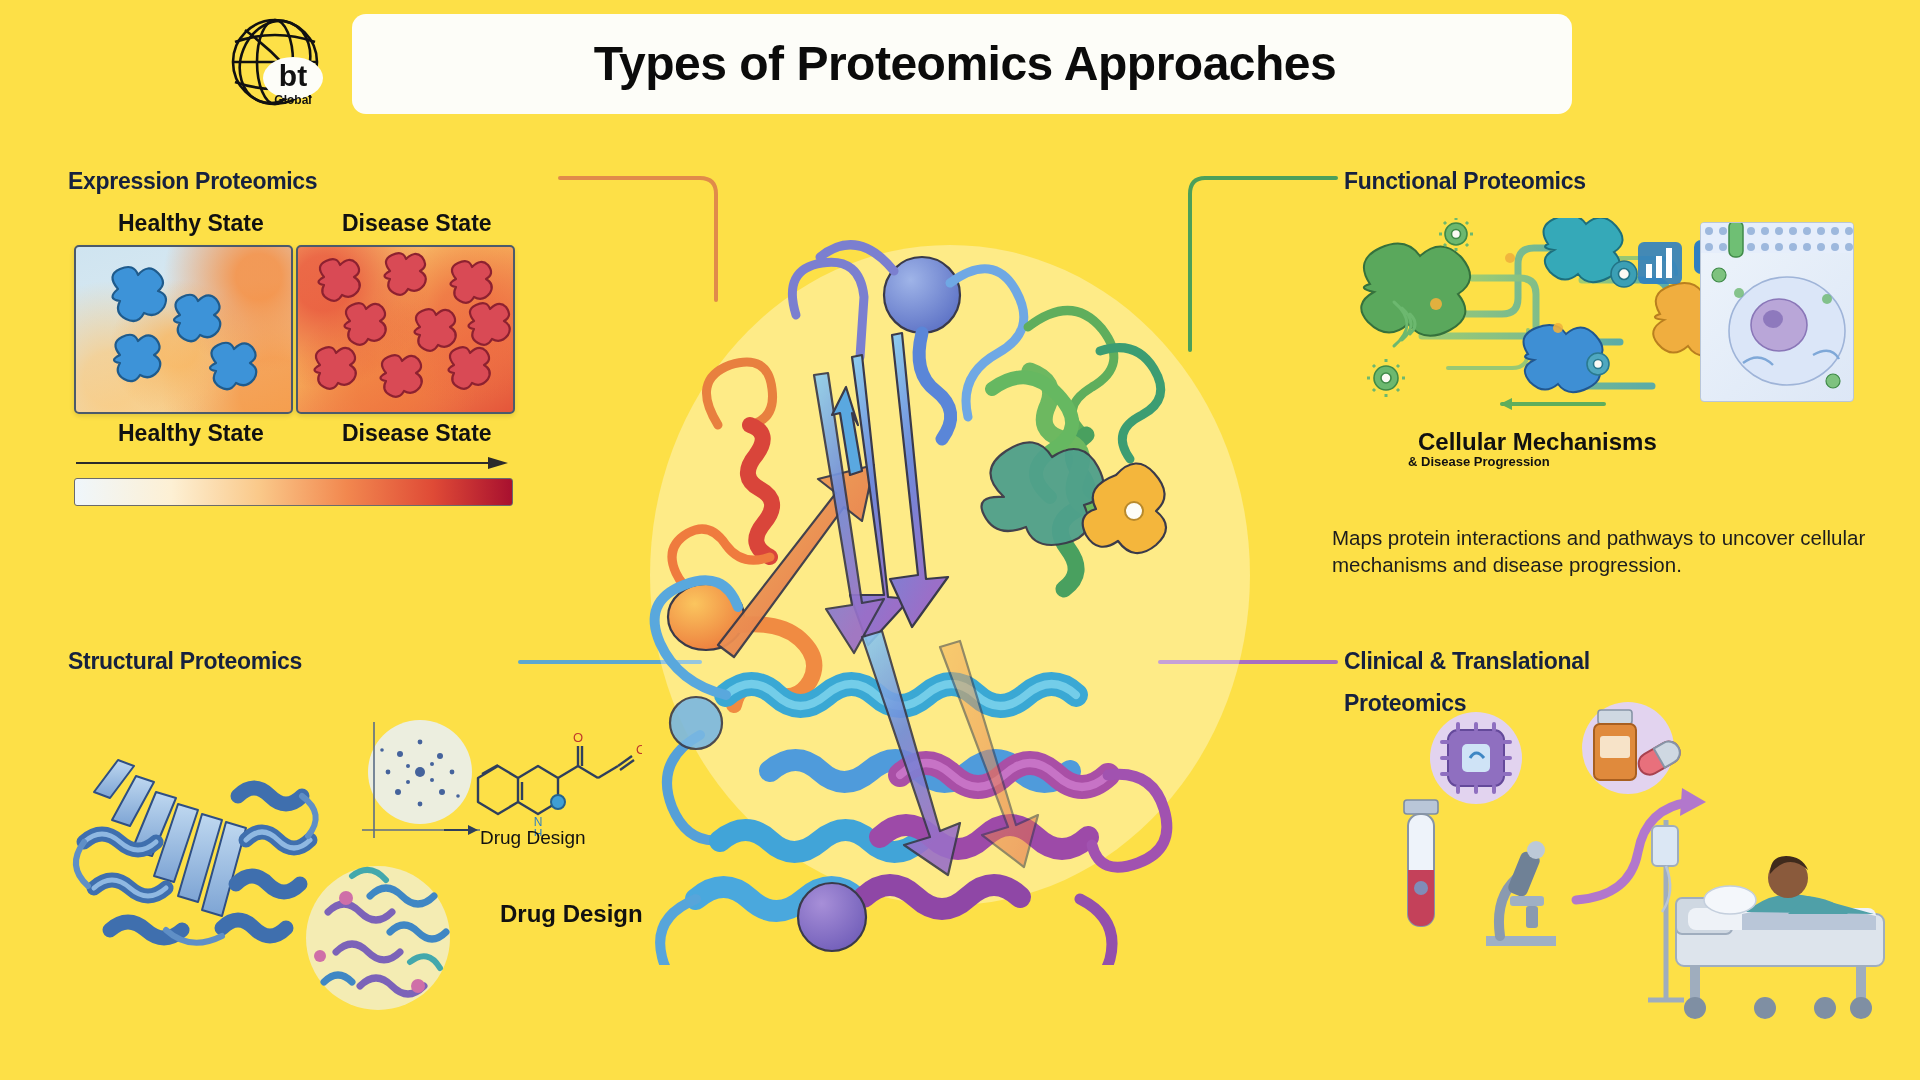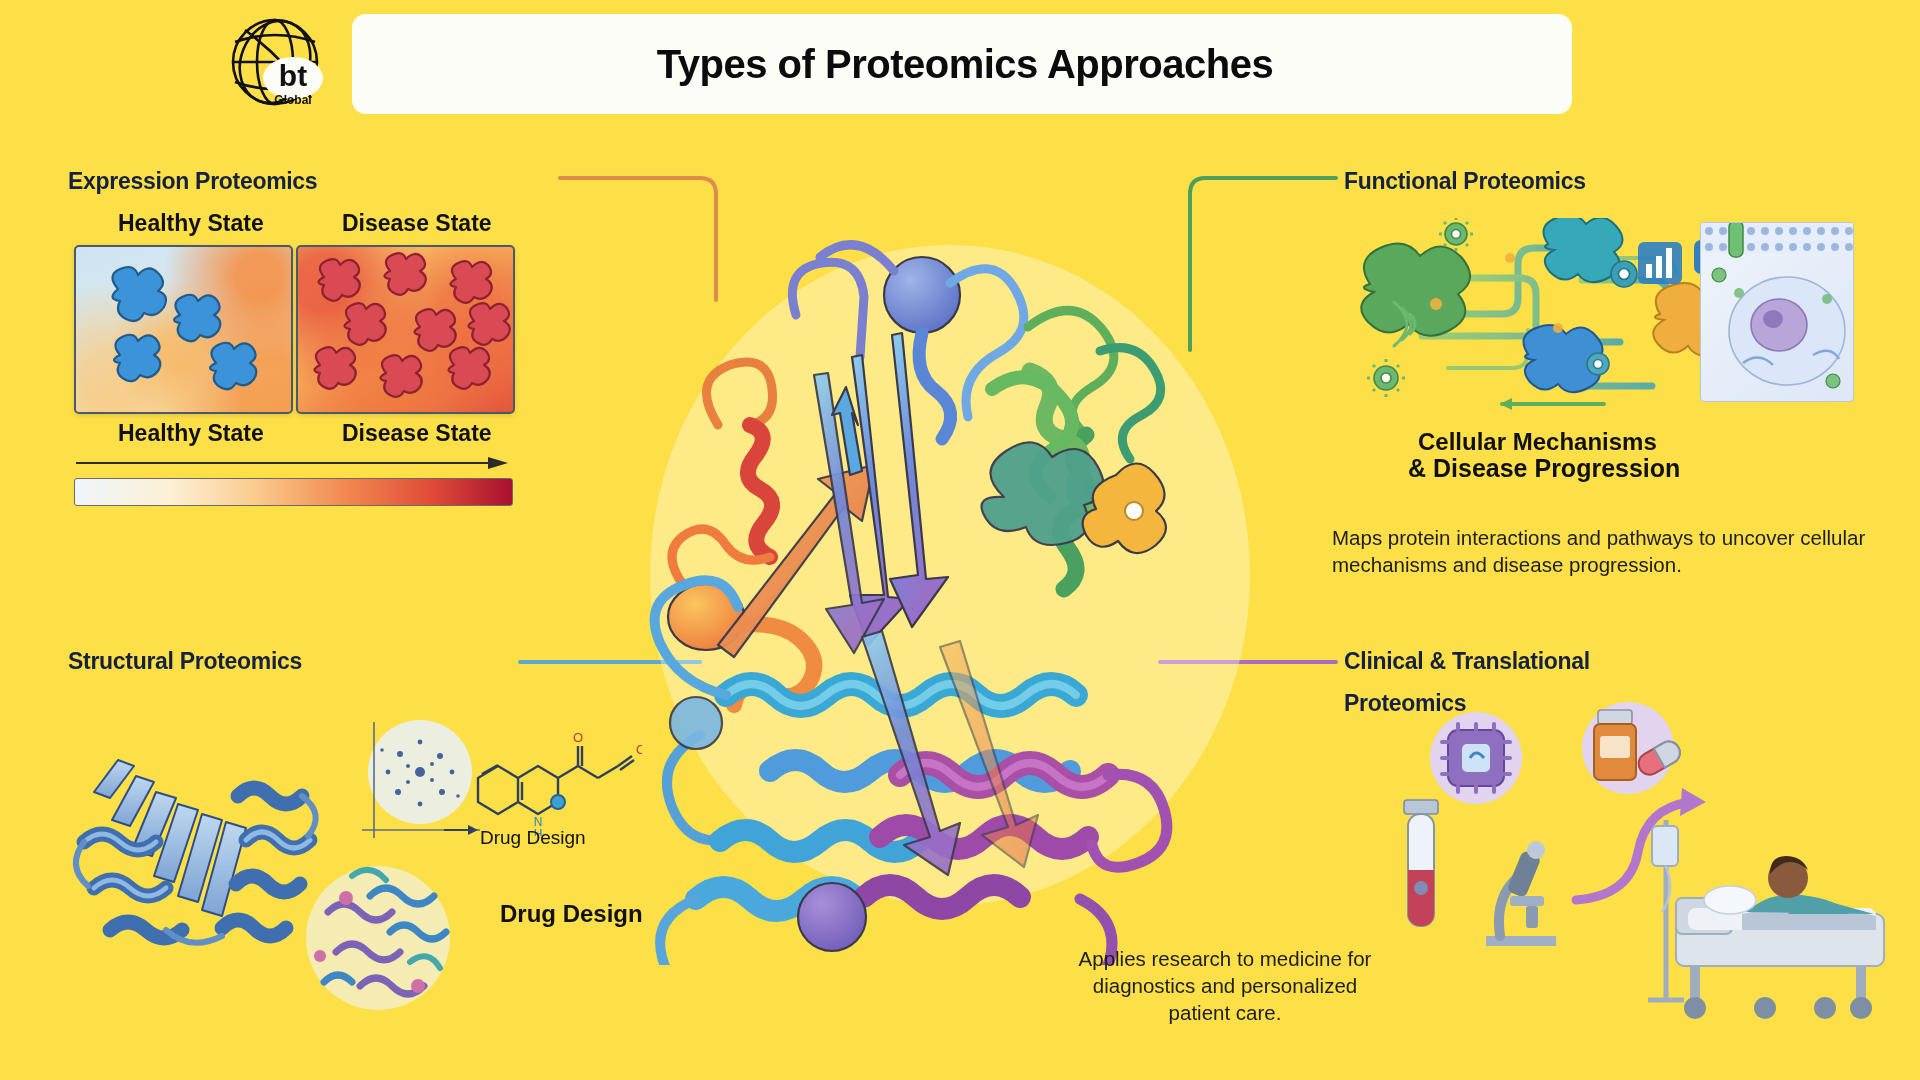--- a/index.html
+++ b/index.html
@@ -11,21 +11,21 @@
   }
   #stage{position:absolute;inset:0;background:#fde047;}
 
   
   .title-plate{
     position:absolute;left:352px;top:14px;width:1220px;height:100px;
     background:#fdfdf8;border-radius:14px;
   }
   .title{
     position:absolute;left:400px;top:26px;width:1130px;
-    font-size:40px;font-weight:bold;color:#0b0b0b;letter-spacing:-0.5px;
+    font-size:48px;font-weight:bold;color:#0b0b0b;letter-spacing:-0.5px;
     text-align:center;line-height:76px;
   }
   .logo{position:absolute;left:215px;top:12px;width:135px;height:110px;}
 
   
   .sec-head{
     position:absolute;font-size:23px;font-weight:bold;color:#16213f;
     letter-spacing:-0.3px;line-height:42px;
   }
   #h-expression{left:68px;top:160px;}
@@ -405,21 +405,21 @@
       </g>
 
       <g fill="#7ec27f" stroke="#3f8a48" stroke-width="1.2">
         <circle cx="18" cy="52" r="7"></circle>
           <circle cx="132" cy="158" r="7"></circle>
       </g>
     </svg>
   </div>
 
   <div class="mini-label" style="left:1418px;top:428px;font-size:24px;">Cellular Mechanisms</div>
-  <div class="mini-label" style="left:1408px;top:454px;font-size:25px;">&amp; Disease Progression</div>
+  <div class="mini-label" style="left:1408px;top:454px;font-size:13px;">&amp; Disease Progression</div>
 
   <div class="caption" id="cap-functional">Maps protein interactions and pathways to uncover cellular mechanisms and disease progression.</div>
 
   <div class="sec-head" id="h-structural">Structural Proteomics</div>
 
   <svg id="struct-panel" viewBox="0 0 420 330">
     <defs>
       <linearGradient id="sbeta" x1="0" y1="0" x2="0" y2="1">
         <stop offset="0" stop-color="#bfd8f0"></stop>
           <stop offset="1" stop-color="#7da4d4"></stop>
@@ -605,15 +605,14 @@
 
       <path d="M276 120 V300" stroke="#9fadbe" stroke-width="5"></path>
       <path d="M258 300 H294" stroke="#9fadbe" stroke-width="5"></path>
       <rect x="262" y="126" width="26" height="40" rx="5" fill="#dbe7f4" stroke="#9fadbe" stroke-width="2"></rect>
       <path d="M276 166 q10 26 -4 46" fill="none" stroke="#b9c6d8" stroke-width="2.5"></path>
 
       <ellipse cx="340" cy="200" rx="26" ry="14" fill="#f4f7fb" stroke="#c4cfdd" stroke-width="1.6"></ellipse>
     </g>
   </svg>
 
-  <div class="caption" id="cap-clinical">Applies research to medicine for diagnostics and personalized patient care.</div>
 
 </div>
 
 </body></html>

